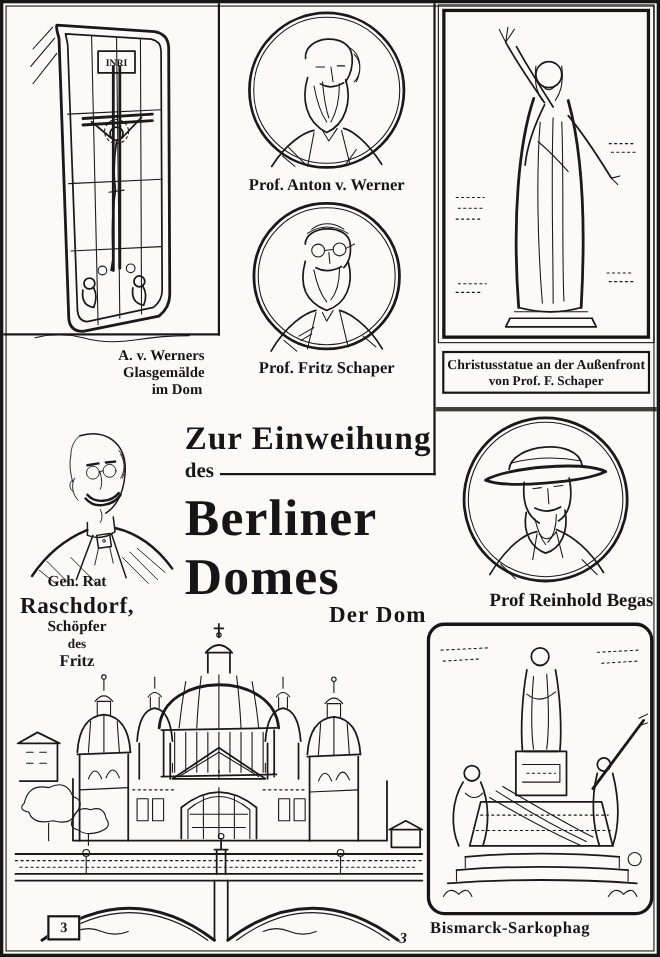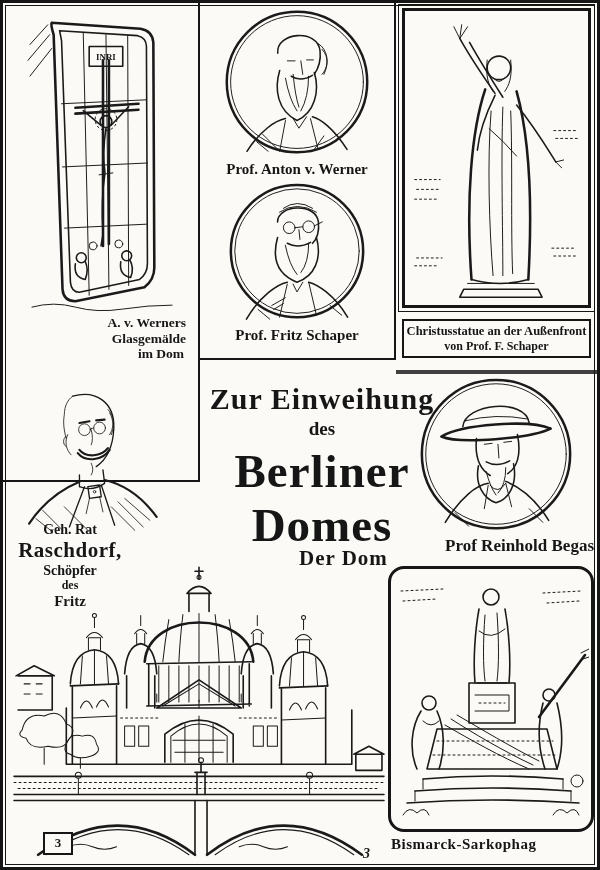--- a/index.html
+++ b/index.html
@@ -4,22 +4,22 @@
 <style>
   html,body{margin:0;padding:0;background:#9a9a9a;}
   .page{
     position:relative;width:600px;height:870px;margin:0 auto;
     background:#fbfaf6;color:#161616;overflow:hidden;
     font-family:"Liberation Serif","DejaVu Serif",serif;
   }
   .page-frame{position:absolute;inset:0;border:3px solid #161616;pointer-events:none;z-index:40;}
   .page-frame::after{content:"";position:absolute;inset:2px;border:1px solid #161616;}
   .panel{position:absolute;box-sizing:border-box;}
-  .panel-glass{left:3px;top:3px;width:197px;height:479px;border-right:2px solid #161616;border-bottom:2px solid #161616;}
-  .panel-portraits{left:200px;top:3px;width:196px;height:357px;border-right:2px solid #161616;border-bottom:2px solid #161616;}
+  .panel-glass{left:3px;top:3px;width:197px;height:302px;border-right:2px solid #161616;border-bottom:2px solid #161616;}
+  .panel-portraits{left:200px;top:3px;width:196px;height:429px;border-right:2px solid #161616;border-bottom:2px solid #161616;}
   .panel-christus{left:396px;top:3px;width:201px;height:371px;border-bottom:4px solid #404040;}
   .main-section{position:absolute;left:3px;top:374px;width:594px;height:493px;}
 
   svg{display:block;}
   svg path,svg circle,svg line,svg rect,svg ellipse,svg polyline{
     stroke:#1a1a1a;fill:none;stroke-width:1.6;stroke-linecap:round;stroke-linejoin:round;
   }
   svg .thin{stroke-width:1;}
   svg .thick{stroke-width:2.6;}
   svg .dash{stroke-dasharray:2 3;}
@@ -31,21 +31,21 @@
 
   .werner-caption{position:absolute;top:158px;left:0;width:100%;text-align:center;font-size:15px;}
   .schaper-caption{position:absolute;top:324px;left:0;width:100%;text-align:center;font-size:15px;}
 
   .statue-frame{position:absolute;left:6px;top:5px;right:6px;bottom:62px;border:3px solid #161616;outline:1px solid #161616;outline-offset:3px;}
   .christus-caption{position:absolute;left:6px;right:6px;bottom:12px;border:2px solid #161616;background:#fbfaf6;
     text-align:center;font-weight:bold;padding:3px 0 2px 0;z-index:5;}
   .christus-caption .l1{font-size:12.5px;}
   .christus-caption .l2{font-size:12px;}
 
-  .title-block{position:absolute;left:165px;top:8px;width:308px;text-align:center;z-index:6;}
+  .title-block{position:absolute;left:165px;top:8px;width:308px;z-index:6;}
   .title-block .t1{font-size:30px;font-weight:bold;letter-spacing:1px;}
   .title-block .t2{font-size:19px;font-weight:bold;margin-top:2px;}
   .title-block .t3{font-size:47px;font-weight:bold;letter-spacing:1px;margin-top:4px;}
 
   .raschdorff-art{position:absolute;left:6px;top:2px;width:188px;height:156px;}
   .raschdorff-caption{position:absolute;left:12px;top:148px;width:110px;text-align:center;z-index:6;}
   .raschdorff-caption .r1{font-size:14px;}
   .raschdorff-caption .r2{font-size:21px;letter-spacing:.5px;}
   .raschdorff-caption .r3{font-size:14px;margin-top:1px;}
   .raschdorff-caption .r4{font-size:12px;}

